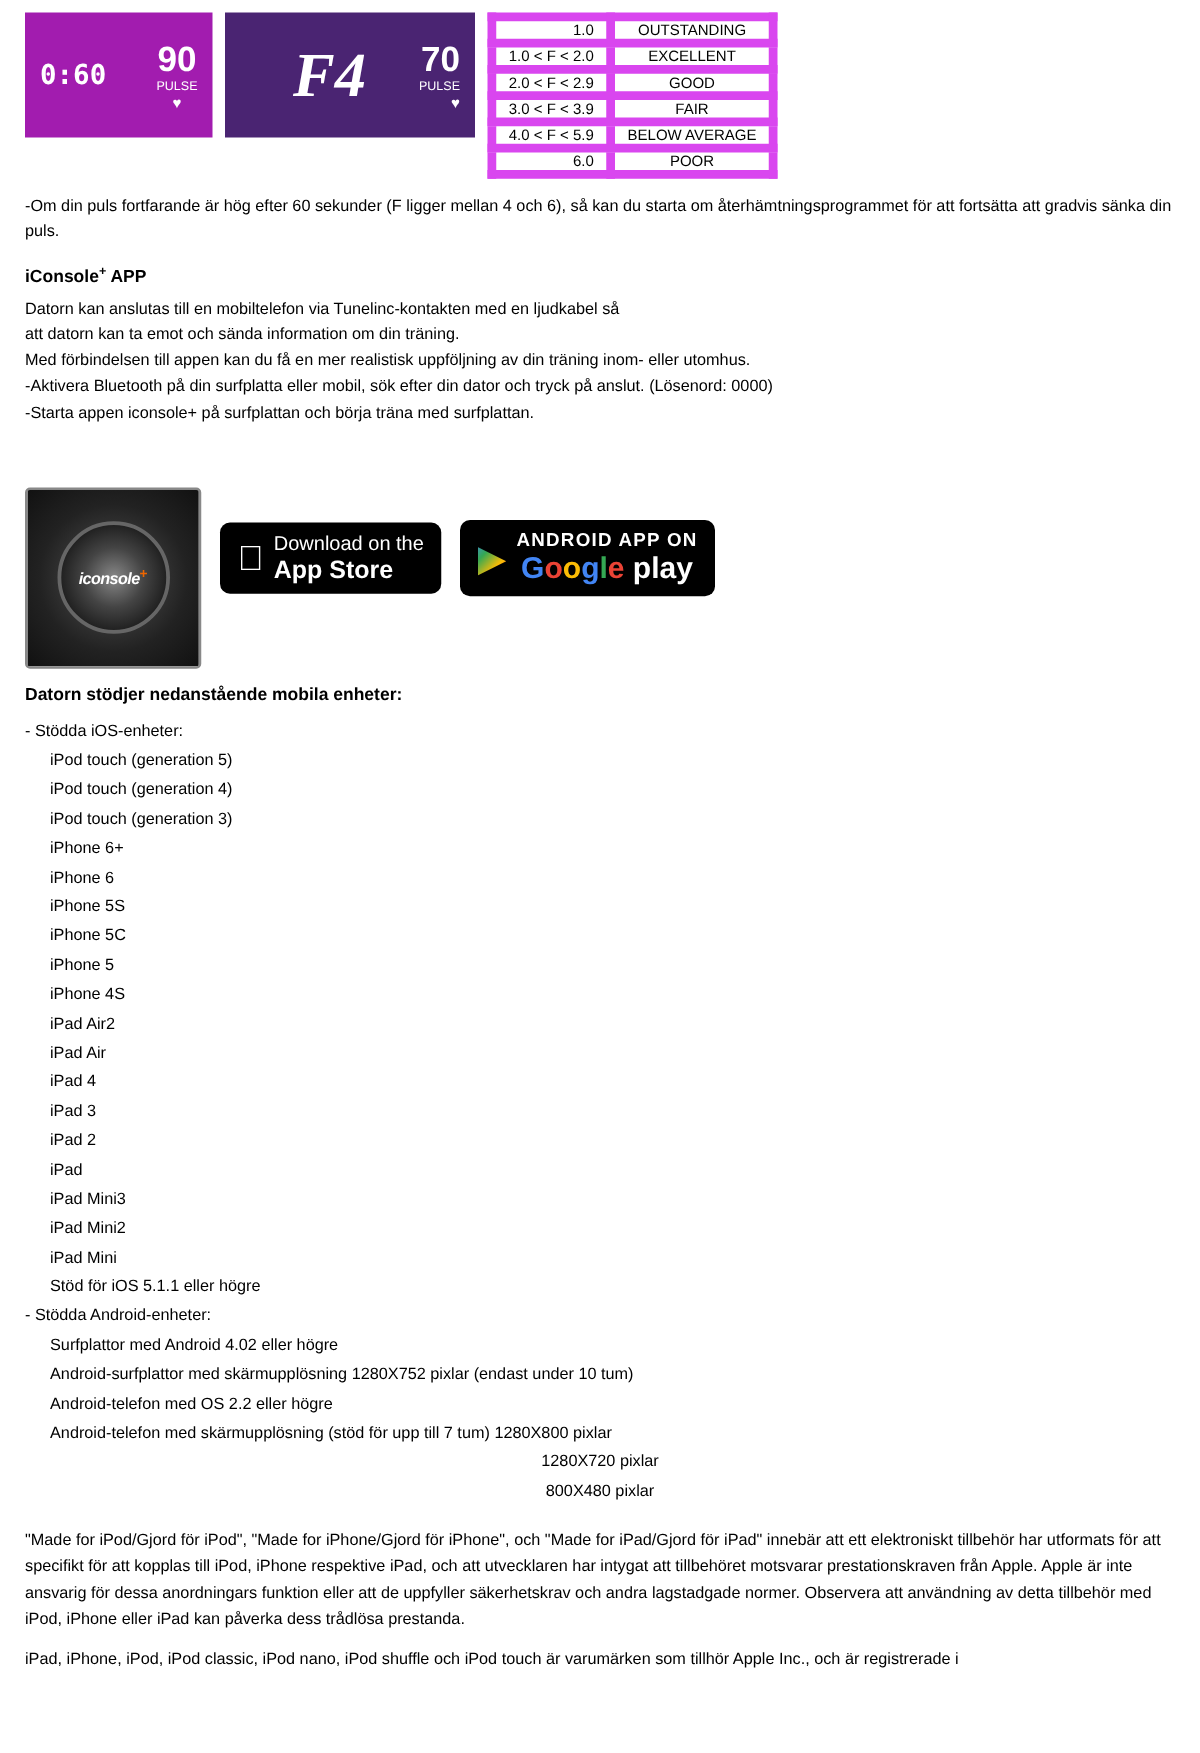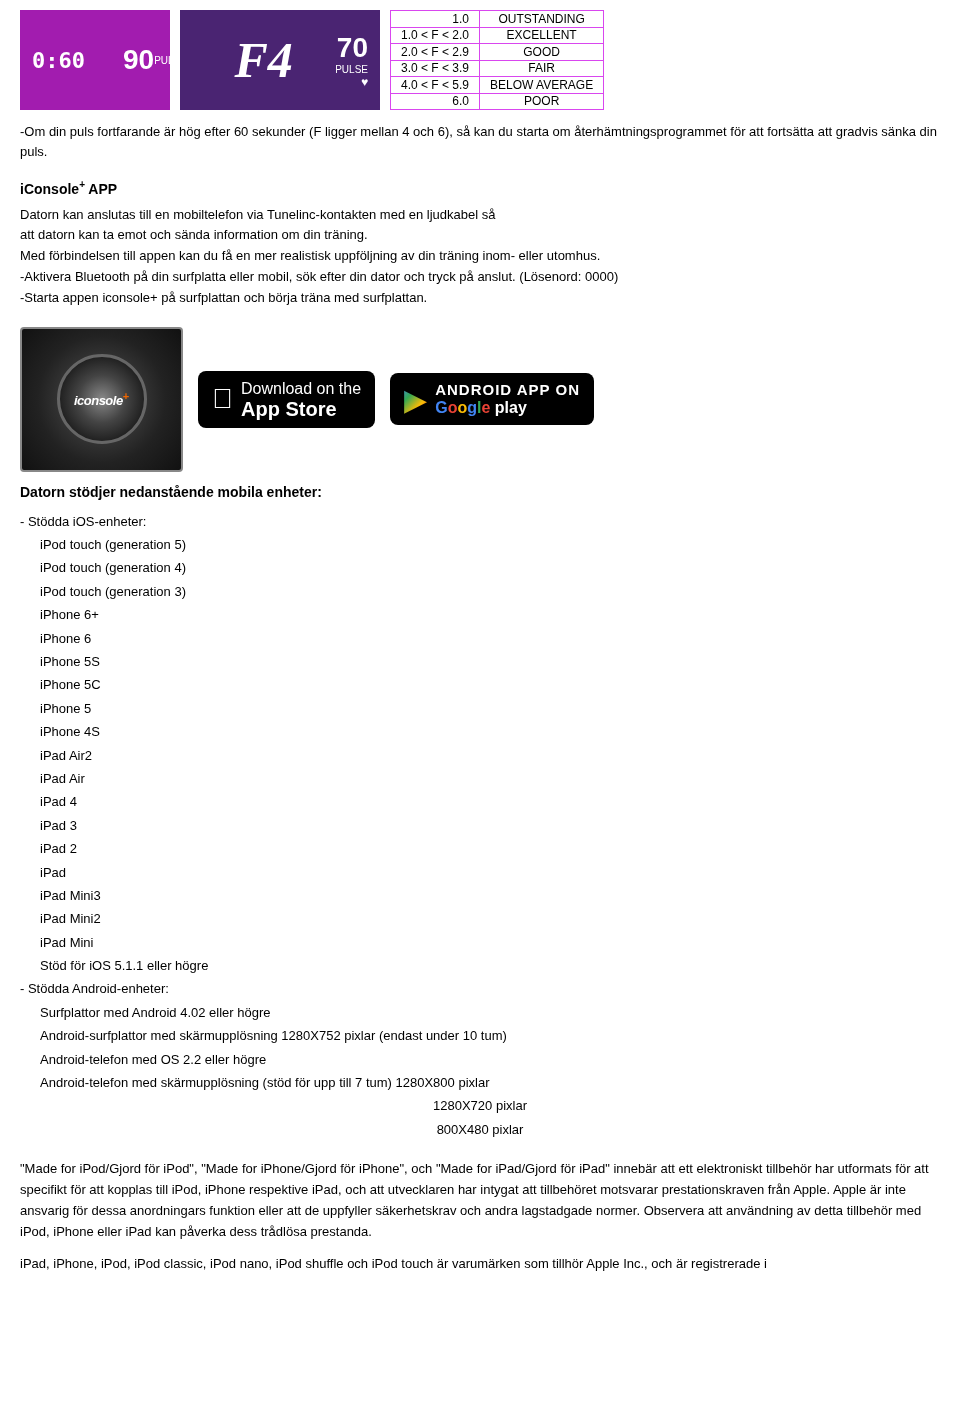--- a/index.html
+++ b/index.html
@@ -32,21 +32,21 @@
 
     .display-box .timer {
       color: #fff;
       font-size: 22px;
       font-weight: bold;
       font-family: monospace;
     }
 
     .display-box .pulse-area {
       display: flex;
-      flex-direction: row;
+      flex-direction: column;
       align-items: center;
       margin-left: 38px;
     }
 
     .display-box .pulse-num {
       color: #fff;
       font-size: 28px;
       font-weight: bold;
     }
 
@@ -92,21 +92,21 @@
       color: #fff;
       font-size: 10px;
     }
 
     .score-table {
       border-collapse: collapse;
       flex-shrink: 0;
     }
 
     .score-table td {
-      border: 1px solid #d946ef;
+      border: 7px solid #d946ef;
       padding: 0 10px;
       font-size: 12px;
       text-align: center;
     }
 
     .score-table td:first-child {
       text-align: right;
     }
 
     
@@ -135,31 +135,32 @@
 
     
     .app-buttons-row {
       display: flex;
       gap: 15px;
       margin: 18px 0 12px 0;
       align-items: center;
     }
 
     .iconsole-logo {
-      width: 163px;
+      width: 141px;
       height: 145px;
       background: radial-gradient(circle at 50% 50%, #555 0%, #222 60%, #111 100%);
       border: 2px solid #888;
       border-radius: 4px;
       display: flex;
       align-items: center;
       justify-content: center;
       flex-shrink: 0;
       position: relative;
       overflow: hidden;
+      margin-top: 31px;
     }
 
     .iconsole-logo-inner {
       text-align: center;
     }
 
     .iconsole-logo-text {
       color: #fff;
       font-size: 20px;
       font-weight: bold;
@@ -220,23 +221,24 @@
     }
 
     .google-play-btn .android-text {
       font-size: 15px;
       font-weight: bold;
       letter-spacing: 1px;
       line-height: 1.2;
     }
 
     .google-play-btn .google-text {
-      font-size: 16px;
+      font-size: 24px;
       font-weight: bold;
       line-height: 1.1;
+      text-align: center;
     }
 
     .google-play-btn .google-text span {
       color: #4285f4;
     }
 
     .google-play-btn .google-text .g-red { color: #ea4335; }
     .google-play-btn .google-text .g-blue { color: #4285f4; }
     .google-play-btn .google-text .g-yellow { color: #fbbc05; }
     .google-play-btn .google-text .g-green { color: #34a853; }

